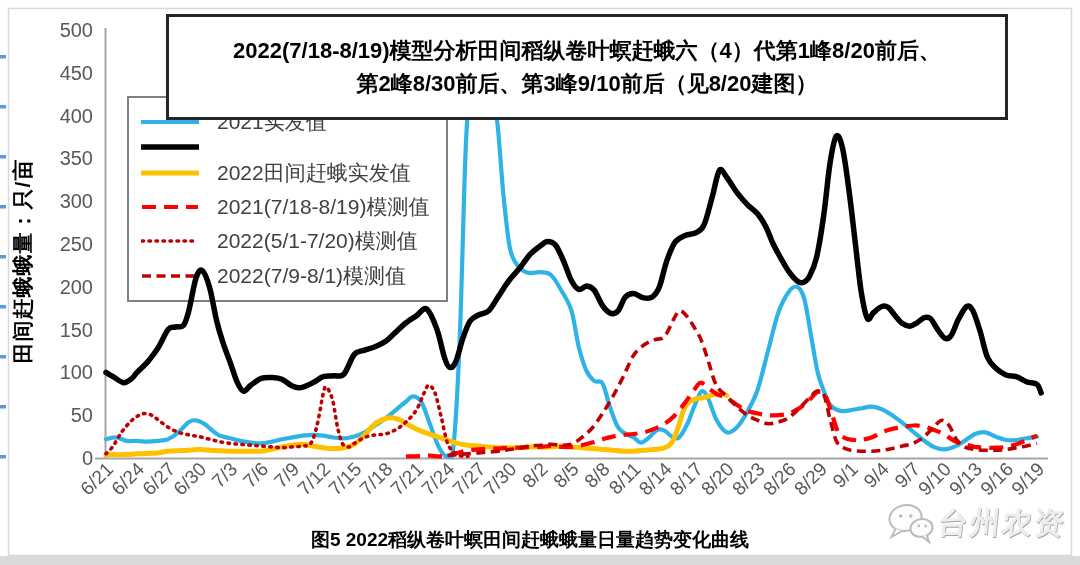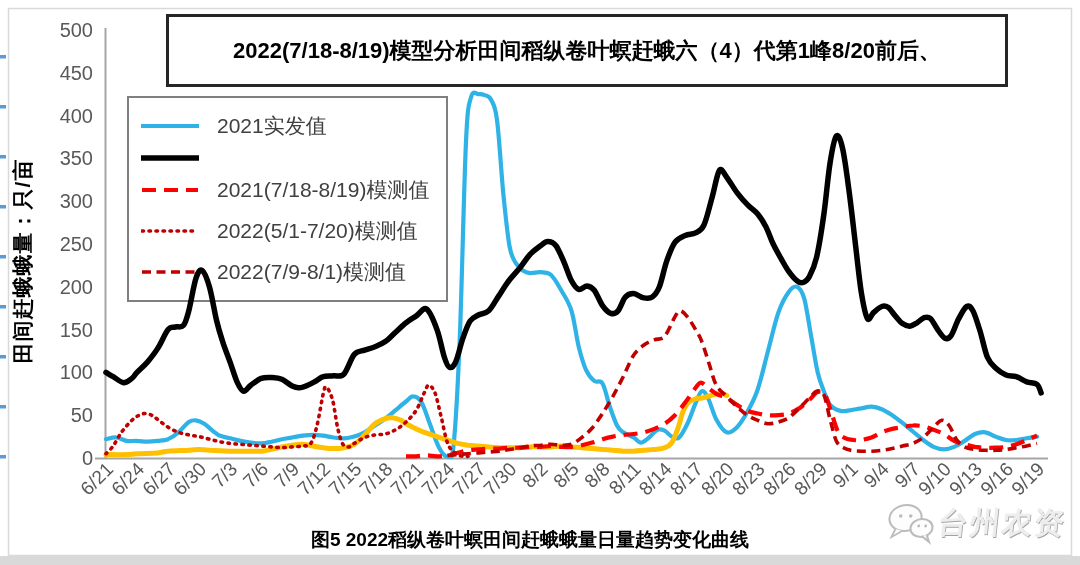--- a/index.html
+++ b/index.html
@@ -107,40 +107,47 @@
         </svg>
         <span class="legend-label">2021实发值</span>
       </div>
       <div class="legend-row">
         <svg width="58" height="10">
           <line x1="1" y1="5" x2="57" y2="5" stroke="#000000" stroke-width="5.5" stroke-linecap="round"></line>
         </svg>
       </div>
       <div class="legend-row">
         <svg width="58" height="10">
+          <line x1="1" y1="5" x2="57" y2="5" stroke="#ffc000" stroke-width="5" stroke-linecap="round"></line>
+        </svg>
+        <span class="legend-label">2022田间赶蛾实发值</span>
+      </div>
+      <div class="legend-row">
+        <svg width="58" height="10">
           <line x1="1" y1="5" x2="57" y2="5" stroke="#ff0000" stroke-width="4.2" stroke-linecap="butt" stroke-dasharray="14 8"></line>
         </svg>
         <span class="legend-label">2021(7/18-8/19)模测值</span>
       </div>
       <div class="legend-row">
         <svg width="58" height="10">
           <line x1="1" y1="5" x2="57" y2="5" stroke="#c00000" stroke-width="3.6" stroke-linecap="round" stroke-dasharray="1.5 5.5"></line>
         </svg>
         <span class="legend-label">2022(5/1-7/20)模测值</span>
       </div>
       <div class="legend-row">
         <svg width="58" height="10">
           <line x1="1" y1="5" x2="57" y2="5" stroke="#c00000" stroke-width="3.6" stroke-linecap="butt" stroke-dasharray="9 5.5"></line>
         </svg>
         <span class="legend-label">2022(7/9-8/1)模测值</span>
       </div>
     </div>
 
   <div class="title-box">
     <div>2022(7/18-8/19)模型分析田间稻纵卷叶螟赶蛾六（4）代第1峰8/20前后、</div>
+    <div>第2峰8/30前后、第3峰9/10前后（见8/20建图）</div>
   </div>
 
   <div class="y-title">田间赶蛾蛾量：只/亩</div>
 
   <div class="caption">图5  2022稻纵卷叶螟田间赶蛾蛾量日量趋势变化曲线</div>
 
   <div class="watermark">
     <svg width="52" height="46" viewBox="0 0 52 46">
       <g fill="none" stroke="#b5b5b5" stroke-width="2">
         <ellipse cx="21" cy="18" rx="16" ry="13" fill="#fdfdfd"></ellipse>

